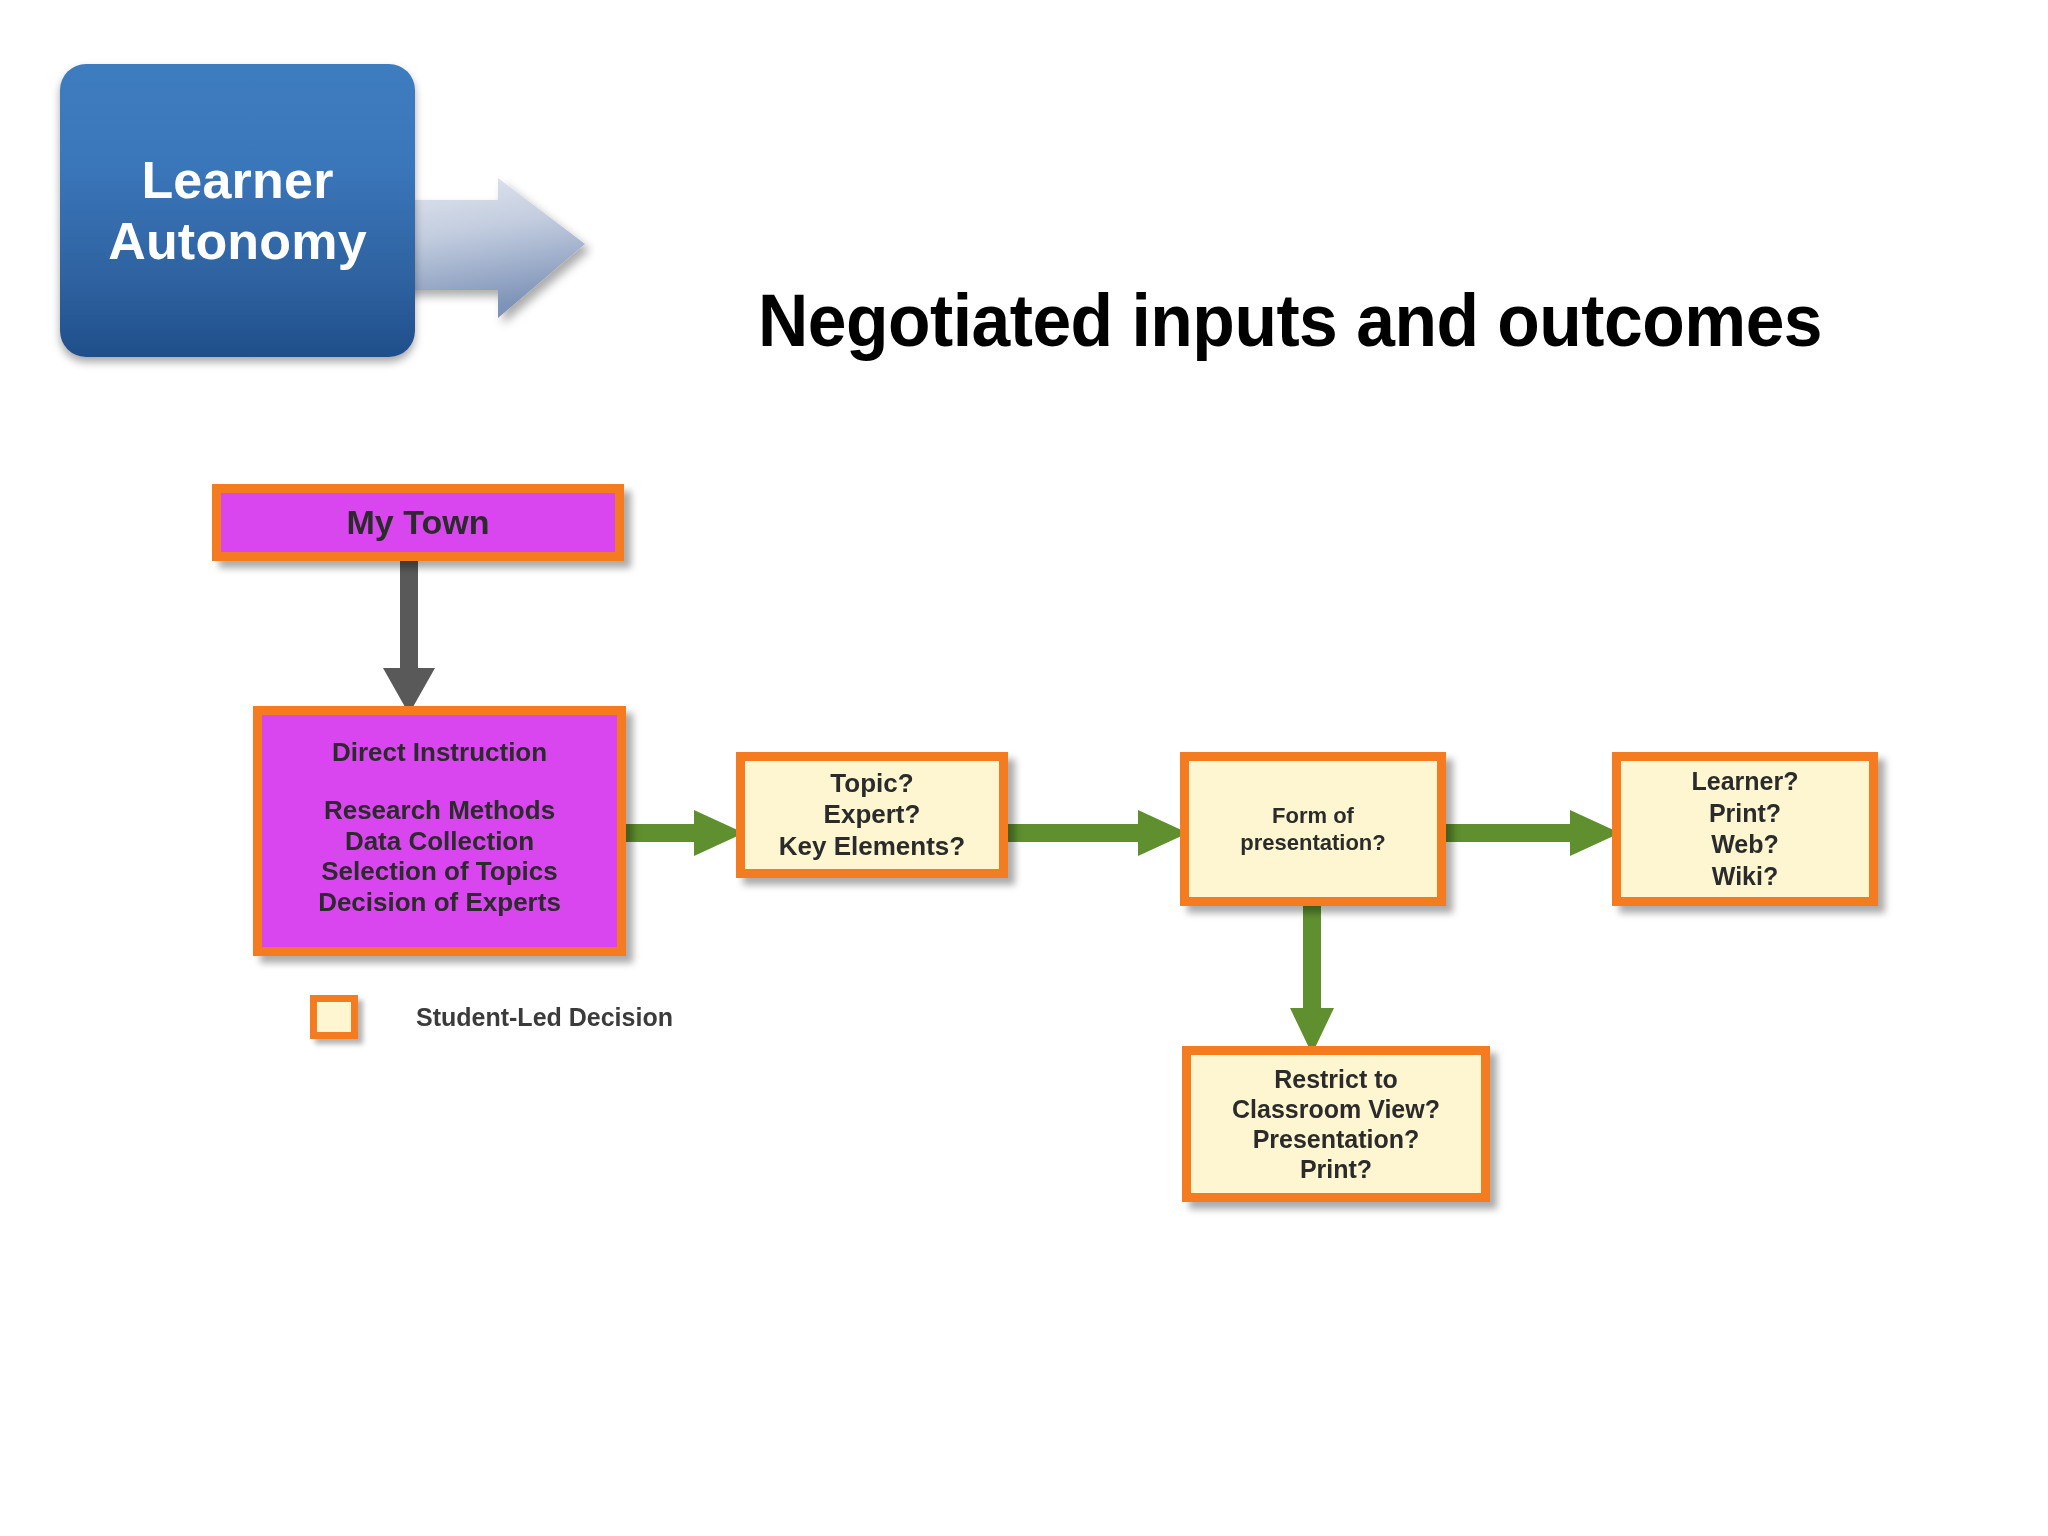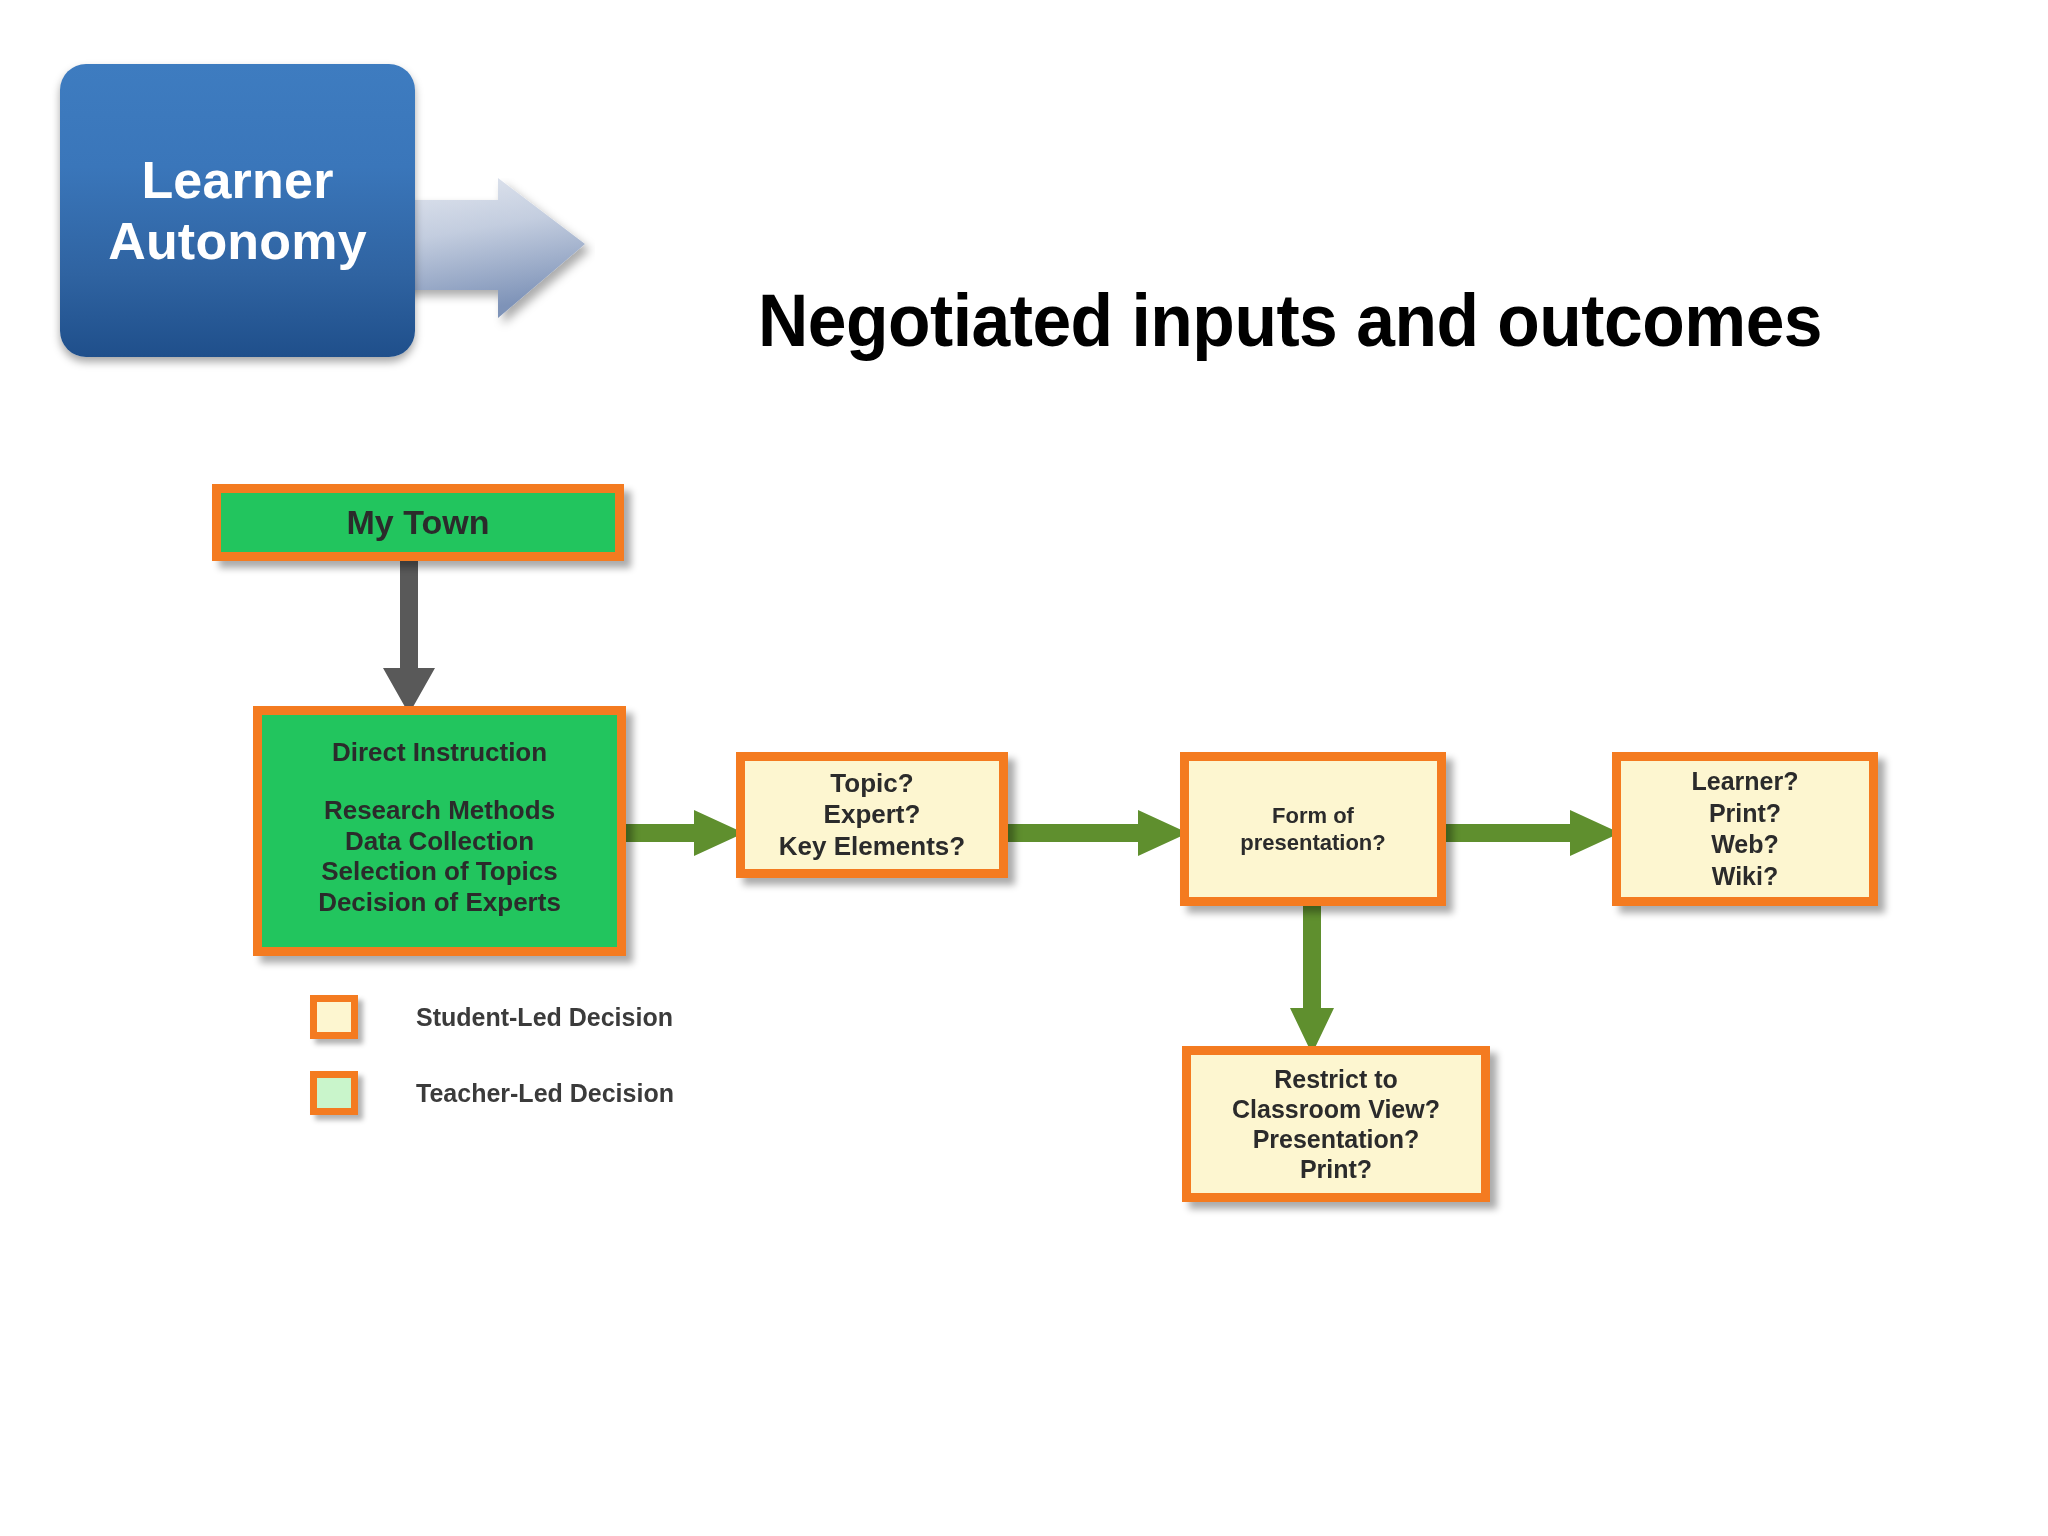--- a/index.html
+++ b/index.html
@@ -76,21 +76,21 @@
     display: flex;
     flex-direction: column;
     align-items: center;
     justify-content: center;
     text-align: center;
     color: #2b2b2b;
     font-weight: bold;
     font-family: "Liberation Sans", sans-serif;
     z-index: 5;
   }
-  .flow-box.green { background: #22c55e; }
+  .flow-box.green { background: #d946ef; }
   .flow-box.yellow { background: #fdf6d0; }
   .flow-box .line { display: block; }
 
   
   #box-my-town {
     left: 212px; top: 484px; width: 412px; height: 77px;
     font-size: 34px;
   }
   #box-direct-instruction {
     left: 253px; top: 706px; width: 373px; height: 250px;
@@ -229,17 +229,13 @@
 
 <svg class="arrow-svg" id="arrow-form-down" viewBox="0 0 48 158">
   <path d="M15,0 L33,0 L33,110 L46,110 L24,156 L2,110 L15,110 Z" fill="#5f8f2e"></path>
 </svg>
 
 <div id="legend">
   <div class="legend-row">
     <span class="legend-swatch yellow"></span>
     <span class="legend-label">Student-Led Decision</span>
   </div>
-  <div class="legend-row">
-    <span class="legend-swatch green"></span>
-    <span class="legend-label">Teacher-Led Decision</span>
-  </div>
 </div>
 
 </body></html>

